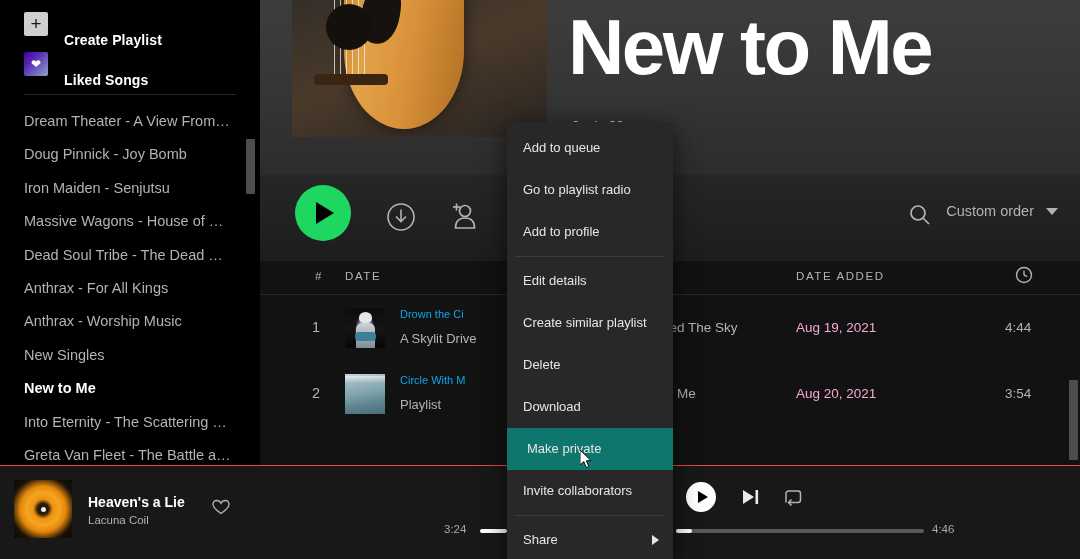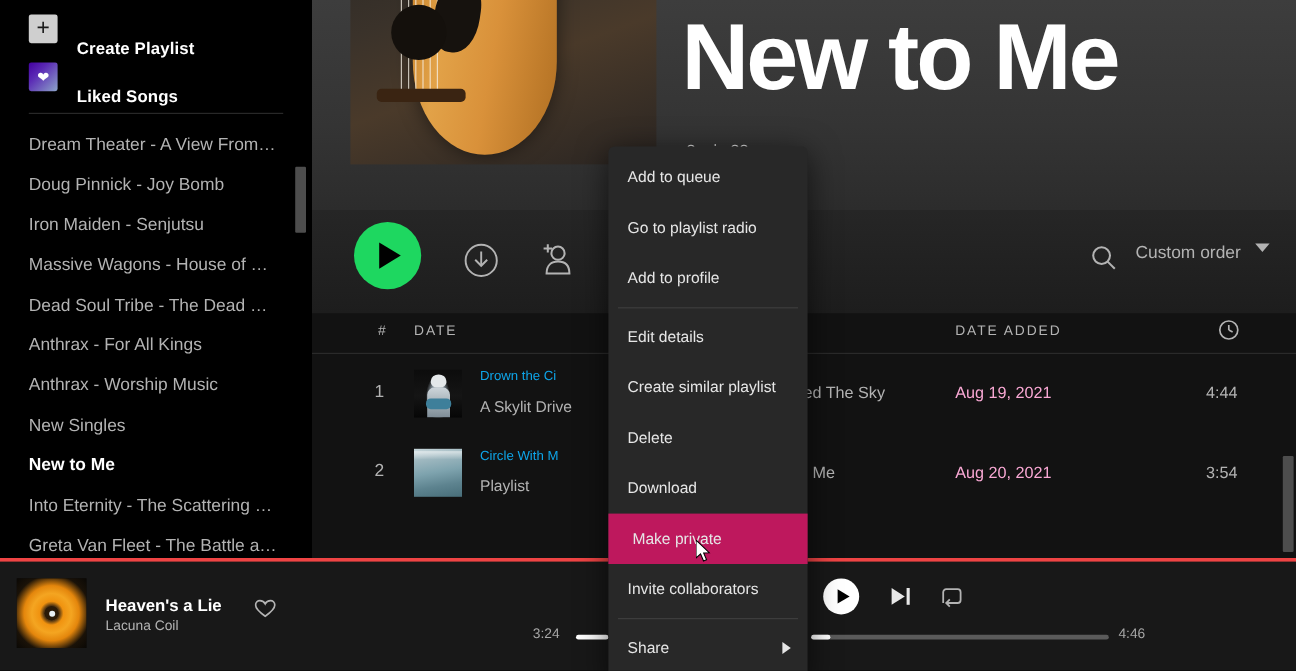--- a/index.html
+++ b/index.html
@@ -149,21 +149,21 @@
   #add-btn {
     position: absolute; left: 185px; top: 24px;
     width: 34px; height: 34px; cursor: pointer;
   }
   #search-btn {
     position: absolute; left: 648px; top: 28px;
     width: 24px; height: 24px; cursor: pointer;
   }
   #sort-ctl {
     position: absolute; right: 22px; top: 28px;
-    display: flex; align-items: flex-start; gap: 12px;
+    display: flex; align-items: center; gap: 12px;
     color: #b3b3b3; font-size: 14.5px; cursor: pointer;
   }
   #sort-ctl .caret {
     width: 0; height: 0;
     border-left: 6px solid transparent;
     border-right: 6px solid transparent;
     border-top: 7px solid #b3b3b3;
   }
 
   #list-head {
@@ -247,21 +247,21 @@
     position: absolute; right: 2px; top: 380px;
     width: 9px; height: 80px;
     background: #4d4d4d; border-radius: 1px; cursor: pointer;
   }
 
   
   #player {
     position: absolute; left: 0; bottom: 0;
     width: 1080px; height: 94px;
     background: #181818;
-    border-top: 3px solid #ef4444;
+    border-top: 1px solid #ef4444;
   }
   #np-art {
     position: absolute; left: 14px; top: 14px;
     width: 58px; height: 58px;
     background:
       radial-gradient(circle at 50% 50%, #1b1209 0%, #5a3a12 16%, #f0920f 24%, #f4a521 40%, #e4860c 56%, #1a1208 78%, #0a0805 100%),
       #0a0805;
     overflow: hidden;
   }
   #np-art .center {
@@ -336,21 +336,21 @@
     padding: 5px 0 6px 0;
     z-index: 50;
   }
   .ctx-item {
     position: relative;
     height: 42px; line-height: 42px;
     padding: 0 16px;
     color: #e6e6e6; font-size: 13px;
     white-space: nowrap; cursor: pointer;
   }
-  .ctx-item.hl { background: #be185d; padding-left: 20px; }
+  .ctx-item.hl { background: #0f766e; padding-left: 20px; }
   .ctx-sep {
     height: 1px; margin: 3px 8px;
     background: #3d3d3d;
   }
   .ctx-item .arrow {
     position: absolute; right: 14px; top: 16px;
     width: 0; height: 0;
     border-top: 5px solid transparent;
     border-bottom: 5px solid transparent;
     border-left: 7px solid #e6e6e6;

